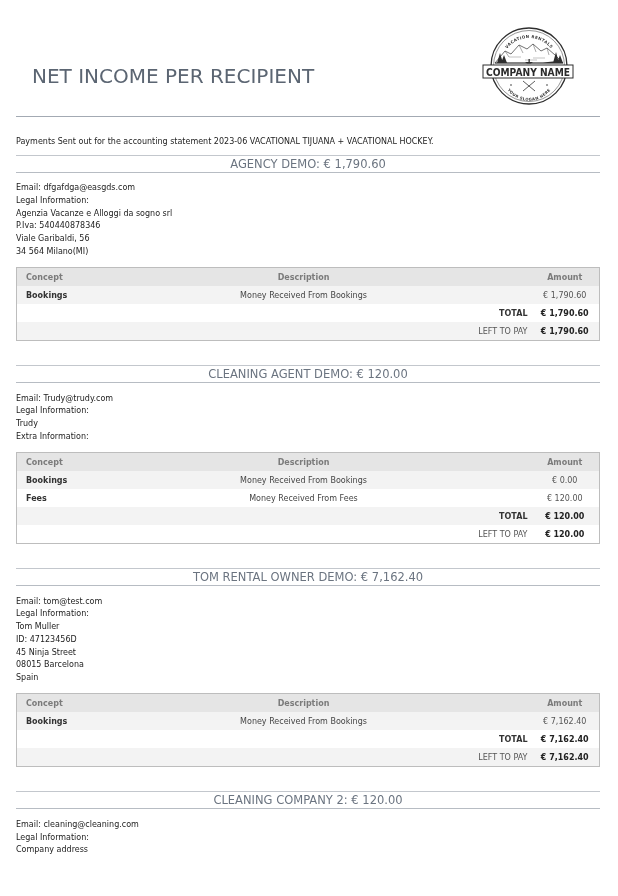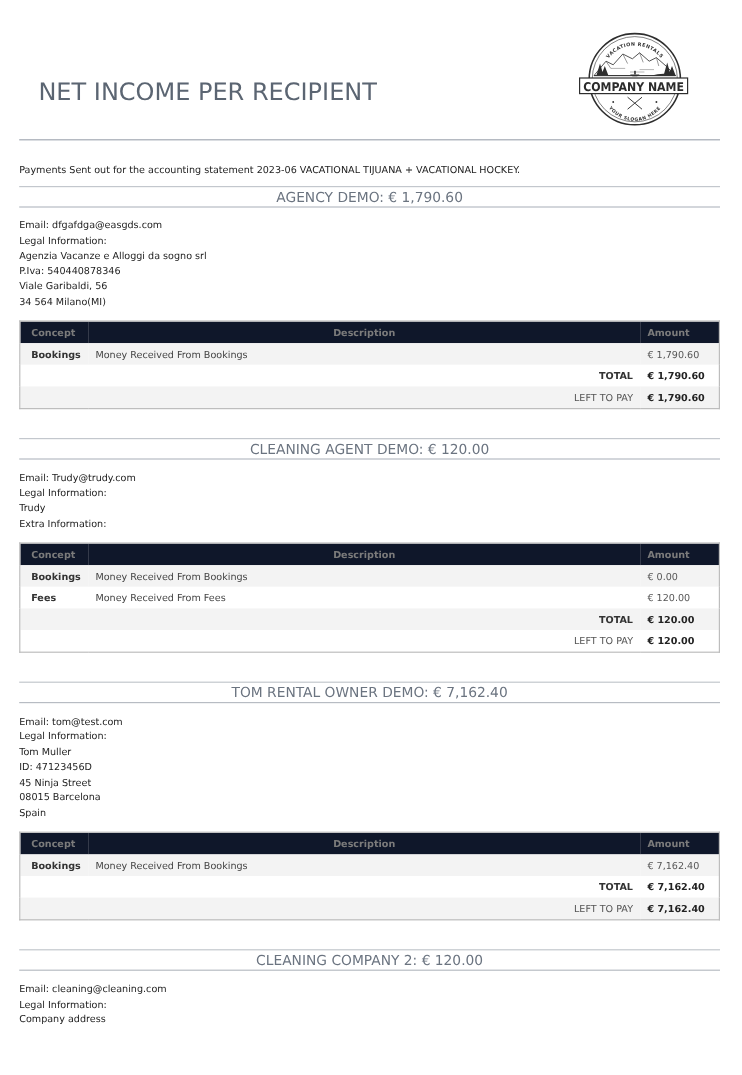--- a/index.html
+++ b/index.html
@@ -32,28 +32,28 @@
     }
     .info { margin-top: 9.5px; font-size: 8px; line-height: 12.75px; color: #222222; }
     .info .b { font-weight: normal; }
     table.breakdown {
       margin-top: 8.5px; width: 100%; border-collapse: collapse;
       table-layout: fixed; border: 1px solid #bdbdbd; font-size: 8px;
     }
     table.breakdown th, table.breakdown td {
       height: 18px; padding: 0 6px; white-space: nowrap; vertical-align: middle;
     }
-    table.breakdown thead tr { background: #0f172a; }
+    table.breakdown thead tr { background: #e5e5e5; }
     table.breakdown th { font-weight: bold; color: #7b7b7b; }
     table.breakdown tbody tr:nth-child(odd) { background: #f3f3f3; }
     table.breakdown tbody tr:nth-child(even) { background: #ffffff; }
     .c-concept { text-align: left; padding-left: 9px !important; }
-    .c-desc { text-align: left; }
+    .c-desc { text-align: center; }
     th.c-desc { text-align: center; }
-    .c-amount { text-align: left; padding-right: 9px !important; }
+    .c-amount { text-align: center; padding-right: 9px !important; }
     td.c-concept { font-weight: bold; color: #333333; }
     td.c-desc { color: #444444; }
     td.c-amount { color: #555555; }
     td.t-label { text-align: right; }
     td.t-label.bold { font-weight: bold; color: #333333; }
     td.t-label.reg { color: #555555; }
     td.c-amount.strong { font-weight: bold; color: #222222; }
   </style>
 </head>
 <body>

